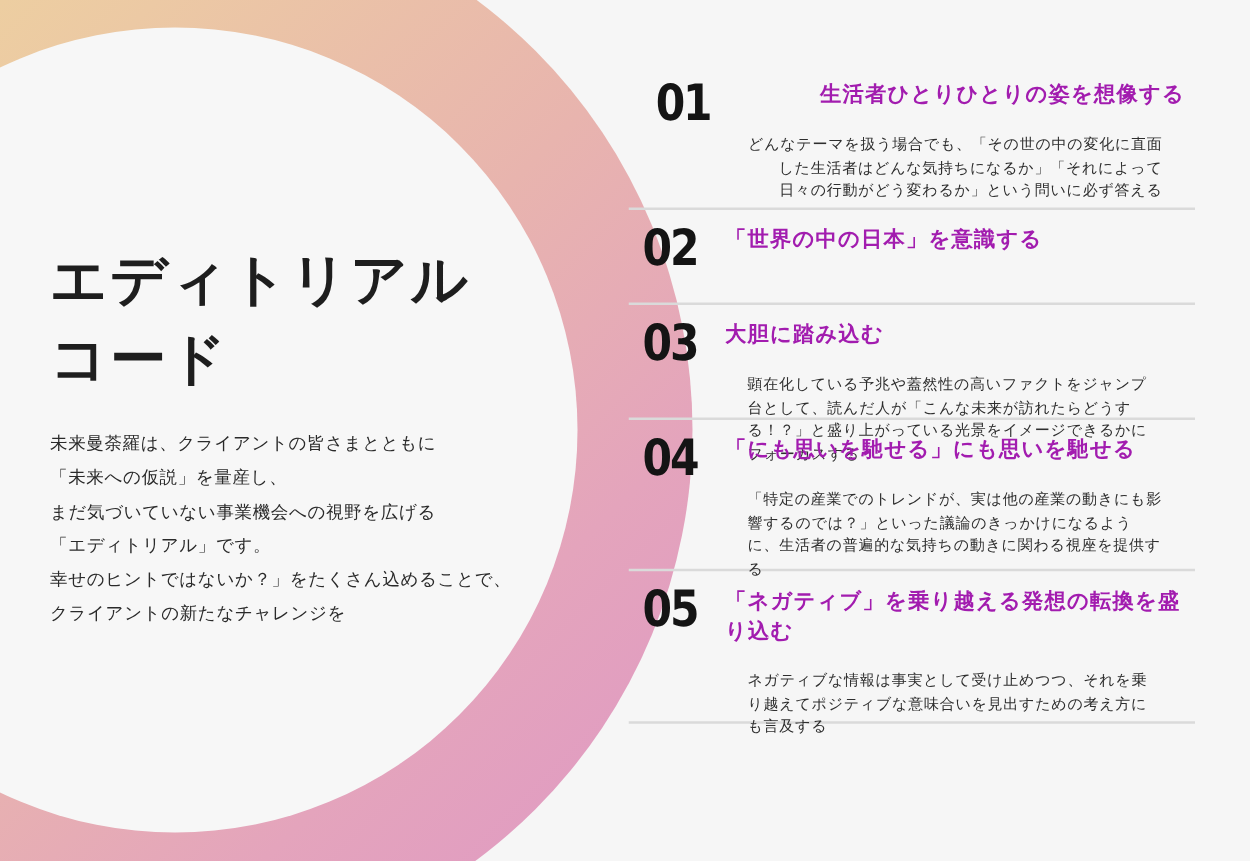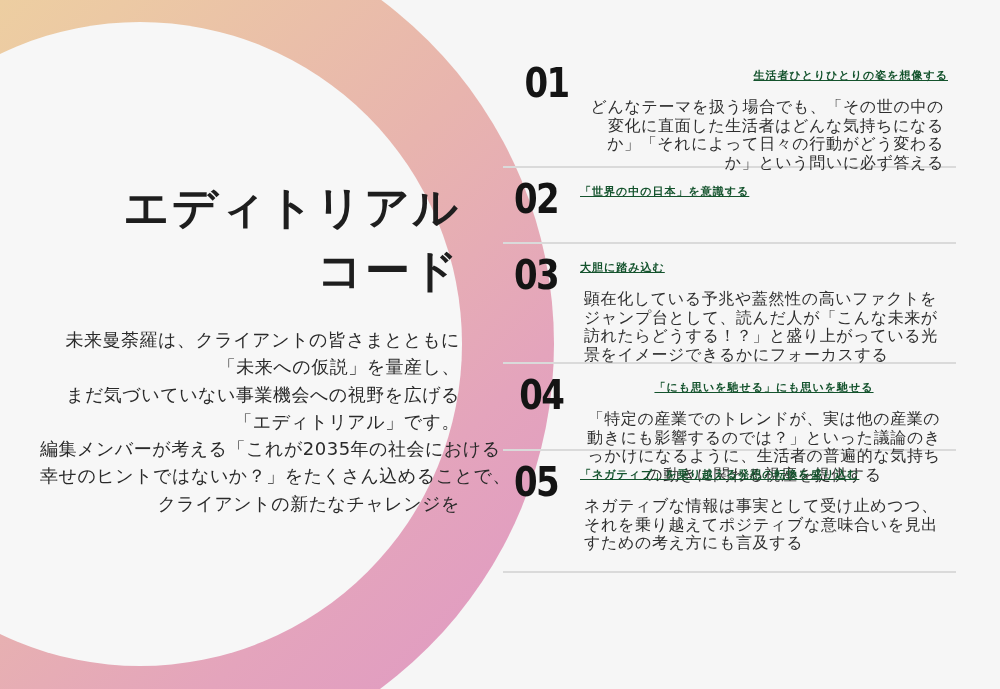--- a/index.html
+++ b/index.html
@@ -15,78 +15,77 @@
     border-radius: 50%;
     background: linear-gradient(135deg, #f0de98 0%, #ecc9a4 30%, #e8b4ae 55%, #e4a4bc 75%, #de96c6 100%);
   }
   .ring-inner {
     position: absolute;
     left: -182px; top: 22px; width: 644px; height: 644px;
     border-radius: 50%;
     background: #f7f7f7;
   }
   .left {
-    position: absolute; left: 40px; top: 176px; width: 420px; text-align: right;
+    position: absolute; left: 40px; top: 192px; width: 420px;
   }
   .title {
     margin: 0;
     font-size: 45px; font-weight: bold; line-height: 63px;
     letter-spacing: 2px; color: #1e1e1e;
   }
   .intro { margin-top: 24px; }
   .intro p {
-    margin: 0; font-size: 18px; line-height: 27.3px; color: #2a2a2a;
+    margin: 0; font-size: 14px; line-height: 27.3px; color: #2a2a2a;
     letter-spacing: 0.5px; white-space: nowrap;
   }
   .points {
     position: absolute; left: 503px; top: 52px; width: 453px;
   }
   .point {
     position: relative; display: flex; border-bottom: 2px solid #dadada;
     padding: 10px 0 14px 0; box-sizing: border-box;
   }
   .num {
     width: 77px; flex: none; padding-left: 13px; box-sizing: border-box;
     font-family: "DejaVu Sans", sans-serif; font-weight: bold;
     font-size: 40px; line-height: 42px; letter-spacing: -2px;
     transform: scaleX(0.85); transform-origin: left center;
     color: #141414;
   }
   .content { flex: 1; padding-right: 8px; }
   .heading {
-    margin: 2px 0 10px 0; font-size: 11px; font-weight: bold; line-height: 24px;
-    letter-spacing: 1px; color: #14532d; text-decoration: underline;
+    margin: 2px 0 10px 0; font-size: 17px; font-weight: bold; line-height: 24px;
+    letter-spacing: 1px; color: #a21caf;
   }
   .desc {
-    margin: 4px; font-size: 16px; line-height: 18.5px; color: #2e2e2e;
+    margin: 18px; font-size: 12px; line-height: 18.5px; color: #2e2e2e;
     letter-spacing: 0.6px;
   }
   .p1 { height: 116px; text-align: right; }
   .p2 { height: 76px; }
-  .p3 { height: 120px; }
-  .p4 { height: 87px; text-align: center; }
+  .p3 { height: 92px; }
+  .p4 { height: 121px; }
   .p5 { height: 122px; justify-content: center; }
 </style>
 </head>
 <body>
 
 <div class="ring-outer"></div>
 <div class="ring-inner"></div>
 
 <section class="left">
   <h1 class="title">
     <span>エディトリアル</span><br>
     <span>コード</span>
   </h1>
   <div class="intro">
     <p>未来曼荼羅は、クライアントの皆さまとともに</p>
     <p>「未来への仮説」を量産し、</p>
     <p>まだ気づいていない事業機会への視野を広げる</p>
     <p>「エディトリアル」です。</p>
-    <p>編集メンバーが考える「これが2035年の社会における</p>
     <p>幸せのヒントではないか？」をたくさん込めることで、</p>
     <p>クライアントの新たなチャレンジを</p>
   </div>
 </section>
 
 <section class="points">
   <div class="point p1">
     <div class="num">01</div>
     <div class="content">
       <h2 class="heading">生活者ひとりひとりの姿を想像する</h2>

